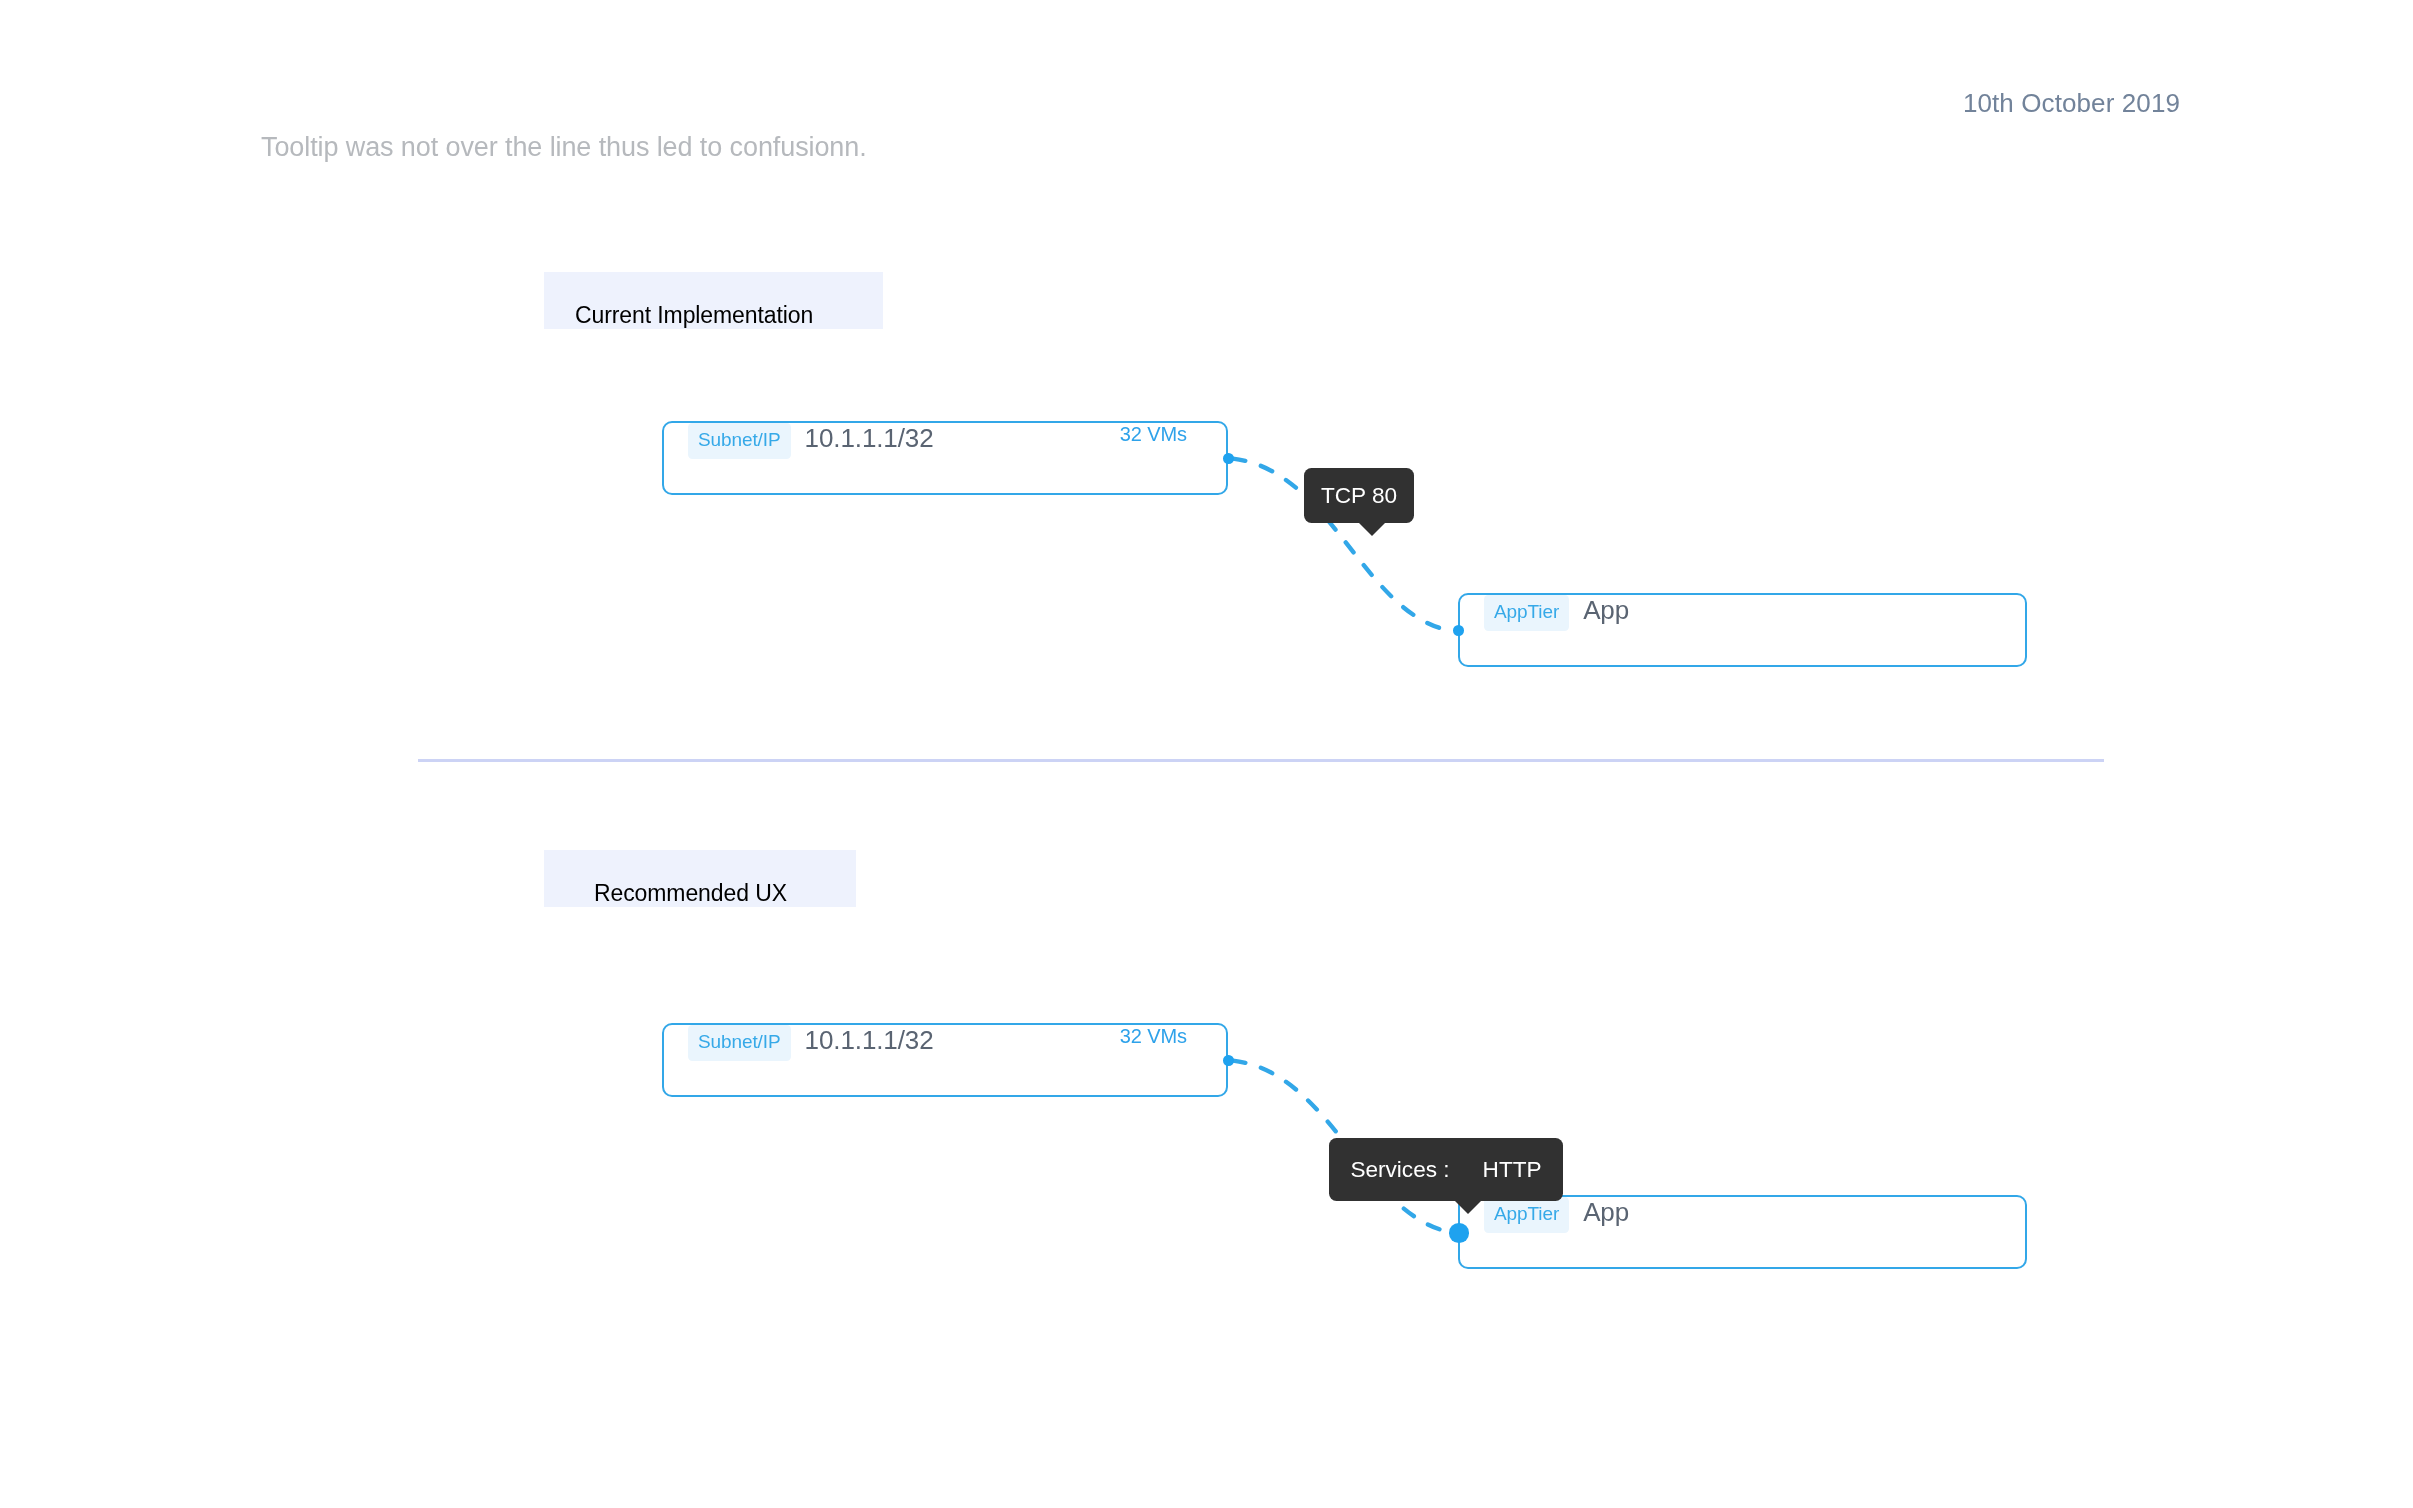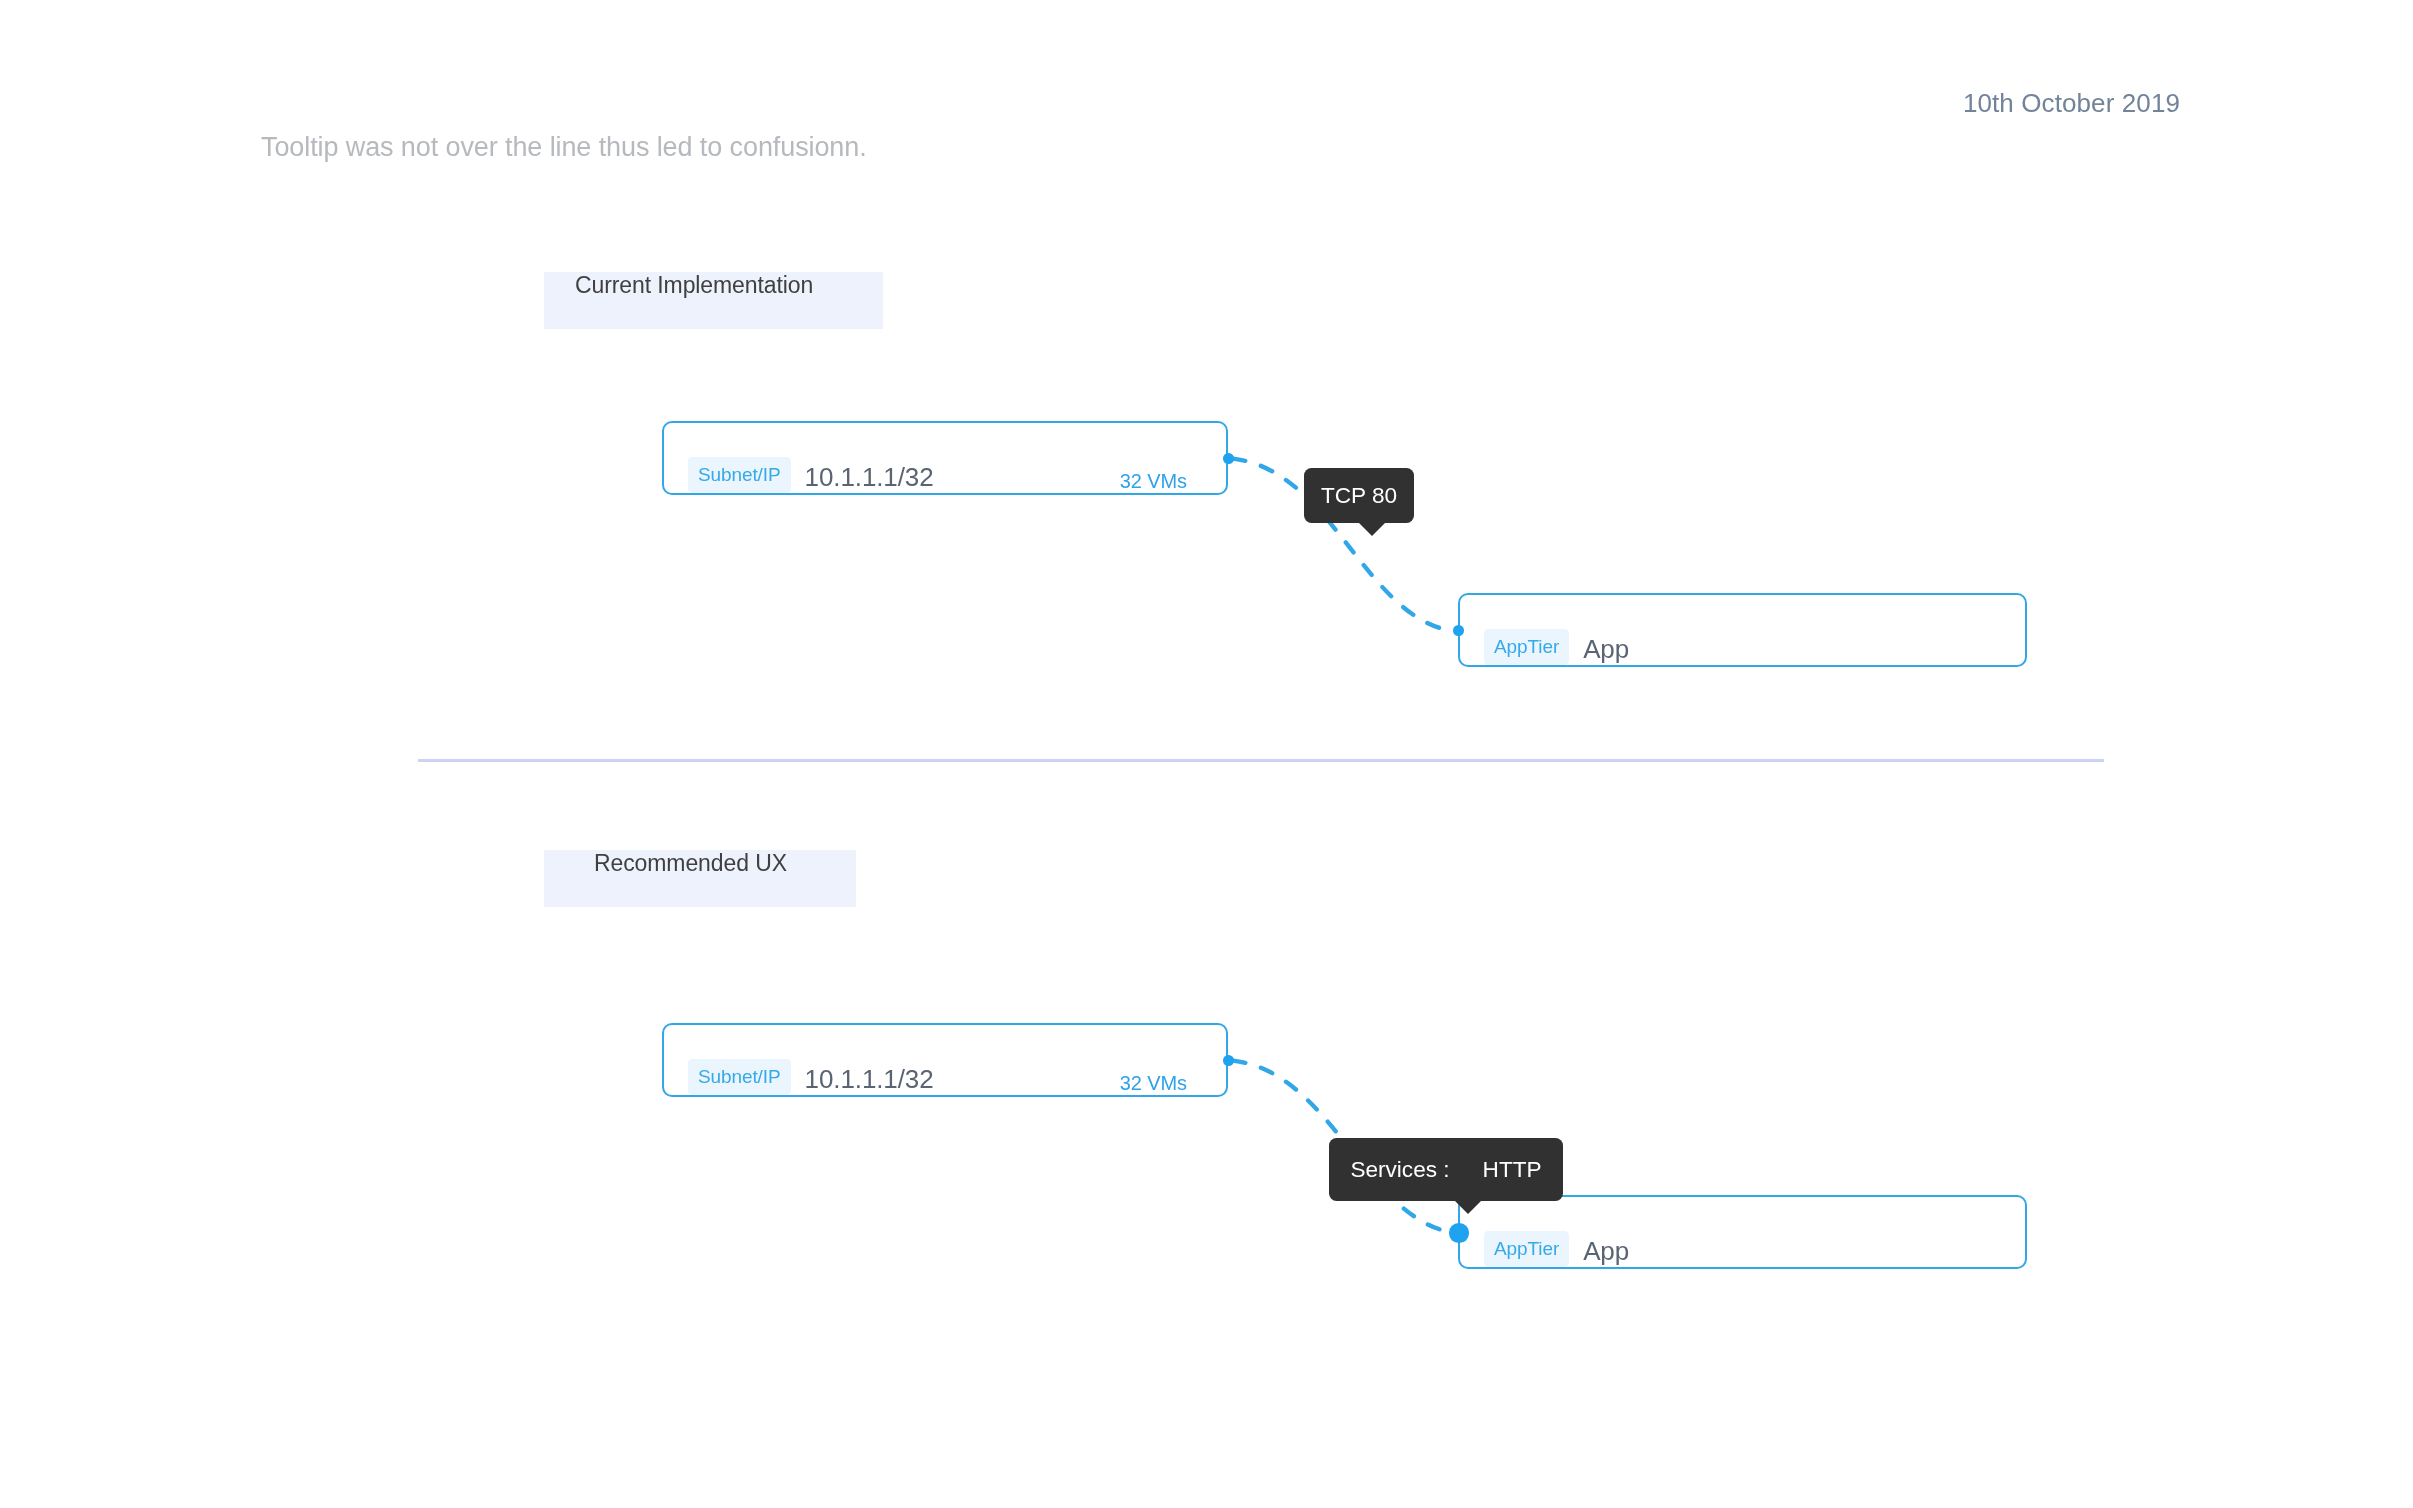--- a/index.html
+++ b/index.html
@@ -51,26 +51,26 @@
     font-weight: 500;
     letter-spacing: 0.1px;
     color: #72839a;
     white-space: nowrap;
   }
 
   
   .section-label {
     position: absolute;
     background: #eef2fd;
-    color: #404040;
+    color: #000000;
     font-size: 23px;
     font-weight: 400;
     letter-spacing: -0.1px;
     display: flex;
-    align-items: flex-start;
+    align-items: flex-end;
     white-space: nowrap;
   }
   #label-current {
     left: 544px;
     top: 272px;
     width: 339px;
     height: 57px;
     padding-left: 31px;
     box-sizing: border-box;
   }
@@ -104,21 +104,21 @@
   }
 
   
   .node-card {
     position: absolute;
     box-sizing: border-box;
     background: #ffffff;
     border: 2.5px solid #32a7e8;
     border-radius: 10px;
     display: flex;
-    align-items: flex-end;
+    align-items: flex-start;
     padding-left: 24px;
   }
   .node-tag {
     display: inline-flex;
     align-items: center;
     justify-content: center;
     background: #eaf5fd;
     color: #36a9e8;
     font-size: 19px;
     font-weight: 400;

